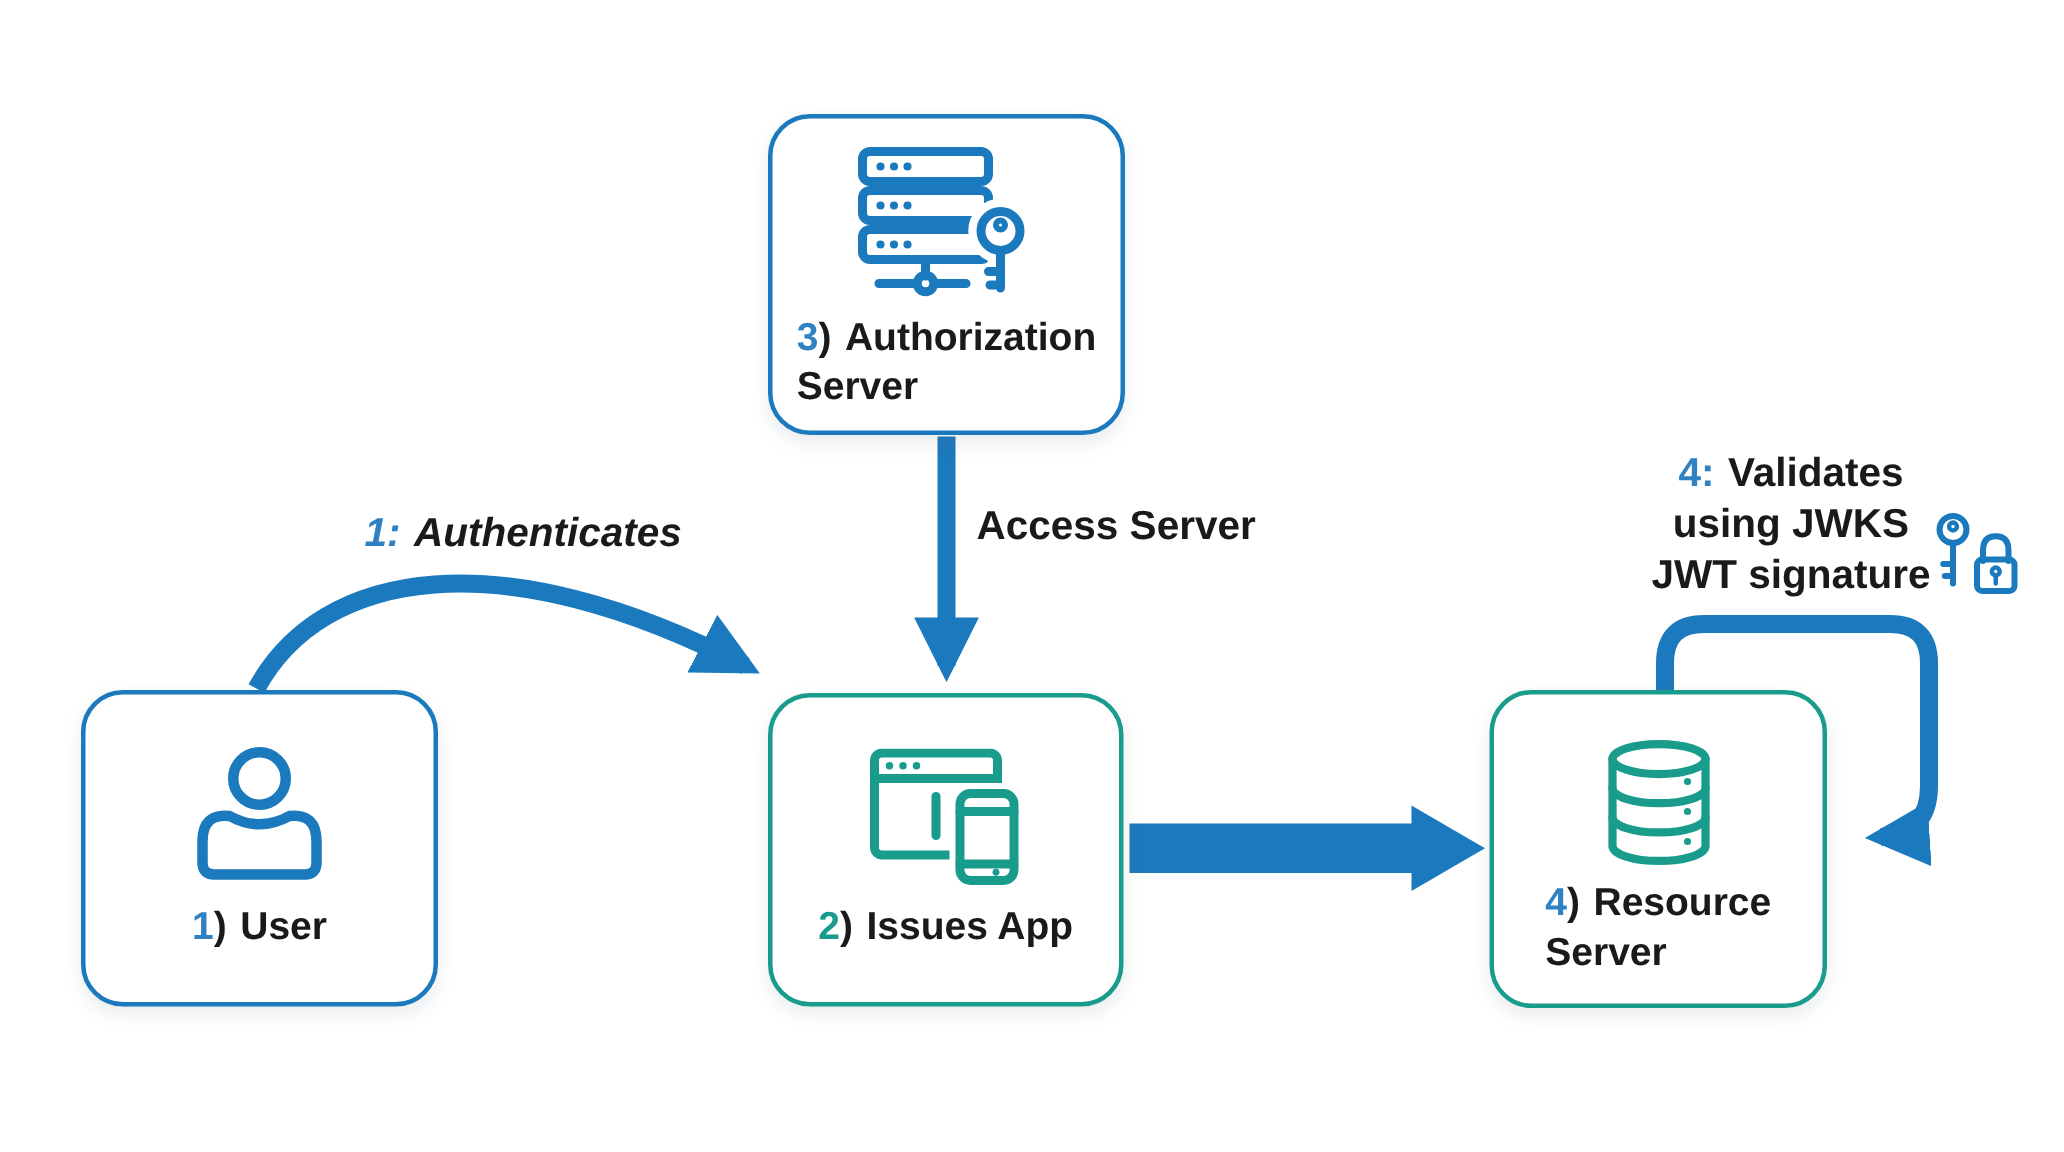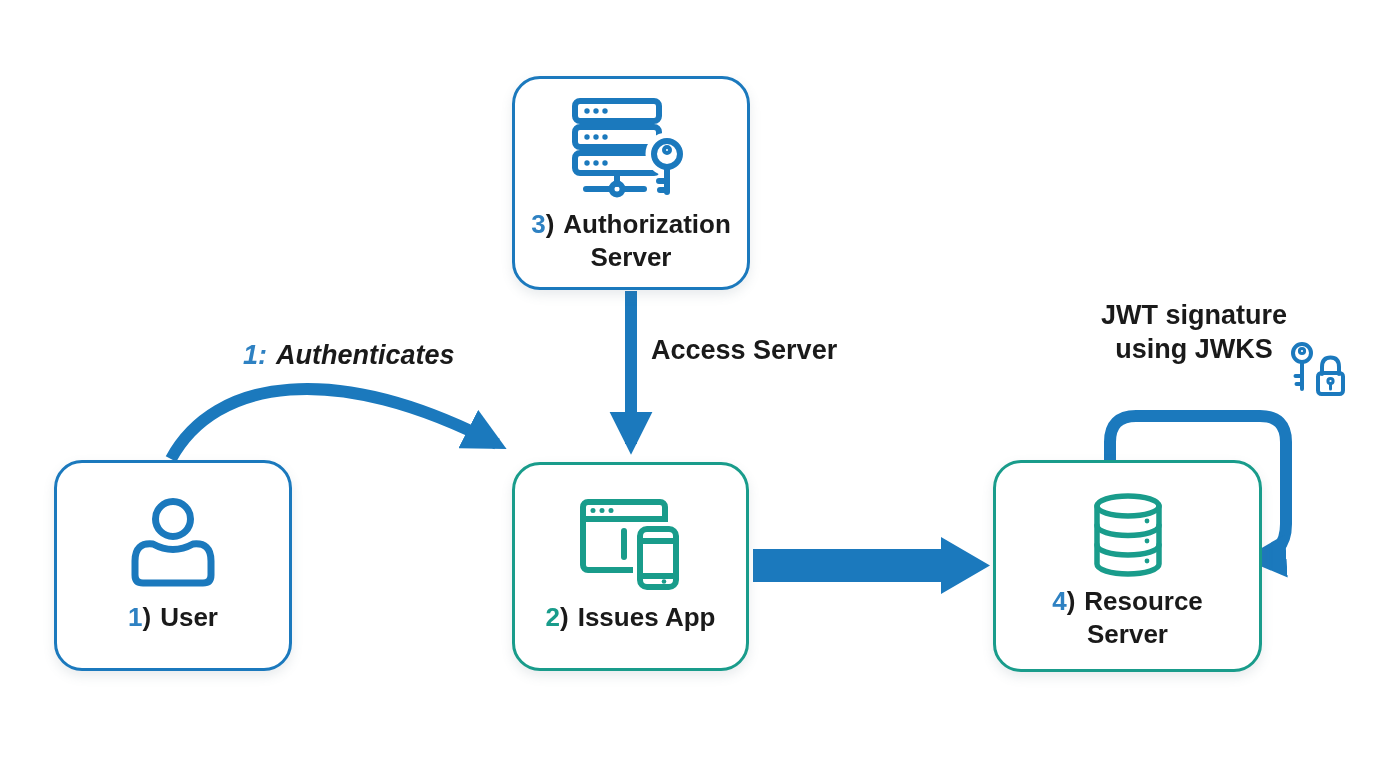--- a/index.html
+++ b/index.html
@@ -19,21 +19,21 @@
   .node{
     position:absolute;z-index:2;box-sizing:border-box;background:#fff;
     border:3px solid;border-radius:28px;
     display:flex;flex-direction:column;align-items:center;justify-content:center;
     box-shadow:0 5px 12px rgba(90,110,130,.14);
   }
   .node.blue{border-color:var(--blue);}
   .node.teal{border-color:var(--teal);}
   .node .label{
     font-weight:700;font-size:26px;line-height:33px;color:var(--text);
-    text-align:center;white-space:nowrap;
+    white-space:nowrap;
   }
   .num-blue{color:var(--blue-num);}
   .num-teal{color:var(--teal);}
   .paren{color:var(--text);margin-right:9px;}
   .enum{margin-right:9px;}
   .edge-label{
     position:absolute;z-index:3;font-weight:700;font-size:27px;line-height:34px;
     color:var(--text);white-space:nowrap;
   }
   .edge-label.center{text-align:center;}
@@ -125,21 +125,21 @@
         <rect x="60" y="30" width="36" height="58" rx="7"></rect>
         <path d="M60 42 H96 M60 77 H96"></path>
       </g>
       <circle cx="84" cy="82.5" r="2.3" class="fill-teal"></circle>
     </svg>
     <div class="label">
       <span class="num-teal">2</span><span class="paren">)</span><span>Issues App</span>
     </div>
   </div>
 
-  <div class="node teal" style="left:993px;top:460px;width:269px;height:212px;gap:8px;padding-top:12px;">
+  <div class="node teal" style="left:993px;top:460px;width:225px;height:212px;gap:8px;padding-top:12px;">
     <svg class="icon" width="74" height="84" viewBox="0 0 74 84">
       <g class="st-teal" stroke-width="5.5">
         <ellipse cx="37" cy="13" rx="31" ry="10"></ellipse>
         <path d="M6 13 V71 A31 10 0 0 0 68 71 V13"></path>
         <path d="M6 32.5 A31 10 0 0 0 68 32.5"></path>
         <path d="M6 52 A31 10 0 0 0 68 52"></path>
       </g>
       <g class="fill-teal">
         <circle cx="56" cy="28" r="2.4"></circle>
         <circle cx="56" cy="48" r="2.4"></circle>
@@ -155,22 +155,23 @@
   <div class="edge-label" style="left:243px;top:338px;font-style:italic;">
     <span class="num-blue enum">1:</span><span>Authenticates</span>
   </div>
 
   <div class="edge-label" style="left:651px;top:333px;">
     <div>Access Server</div>
   </div>
 
 
   <div class="edge-label center" style="left:1094px;top:298px;width:200px;">
+    <div><span class="num-blue enum">4:</span><span>Validates</span></div>
+    <div>using JWKS</div>
     <div>JWT signature</div>
-    <div>using JWKS</div>
   </div>
 
   <svg class="abs-icon" style="left:1288px;top:341px;" width="60" height="58" viewBox="0 0 60 58">
     <g class="st-blue" stroke-width="4">
       <circle cx="14" cy="12" r="9"></circle>
       <path d="M14 21 V48 M14 35 H7.5 M14 43 H8.5"></path>
       <path d="M34 33 V26 Q34 16.5 42.5 16.5 Q51 16.5 51 26 V33"></path>
       <rect x="30" y="32" width="25" height="21" rx="3.5"></rect>
     </g>
     <circle cx="14" cy="10" r="2.6" class="st-blue" stroke-width="3"></circle>

